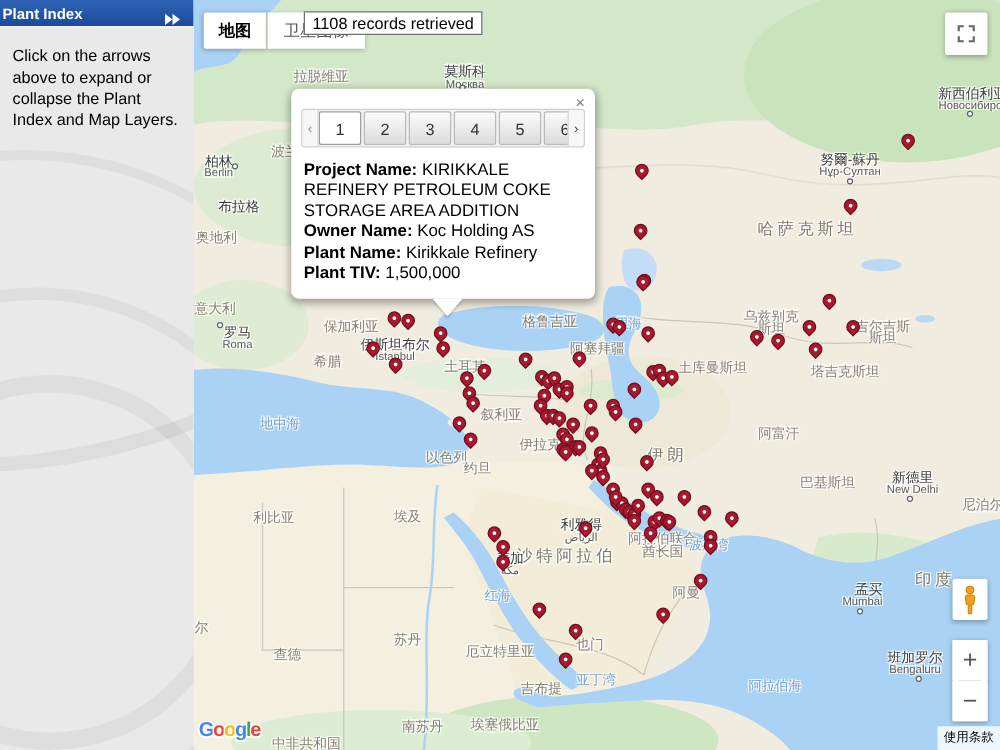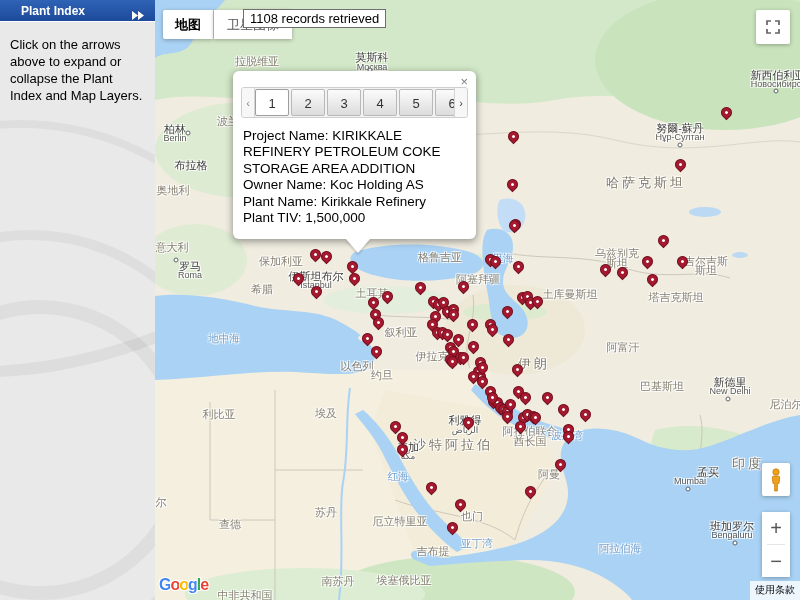--- a/index.html
+++ b/index.html
@@ -9,21 +9,21 @@
 
   
   .sidebar { position:absolute; left:0; top:0; width:155px; height:600px; background:#e9e9e9; overflow:hidden; }
   .watermark { position:absolute; border-radius:50%; border:10px solid rgba(0,0,0,0.045); }
   .wm1 { width:420px; height:420px; left:-180px; top:230px; }
   .wm2 { width:300px; height:300px; left:-110px; top:300px; border-width:14px; }
   .wm3 { width:560px; height:560px; left:-260px; top:120px; border-width:8px; }
   .wm4 { position:absolute; width:500px; height:260px; left:-200px; top:110px;
          border-bottom:12px solid rgba(0,0,0,0.05); border-radius:50%; transform:rotate(-12deg); }
   .panel-header { position:relative; height:22px; background:linear-gradient(#2f63b5,#1d4a9b);
-                  color:#fff; font-size:12px; font-weight:bold; line-height:22px; padding-left:21px;
+                  color:#fff; font-size:12px; font-weight:bold; line-height:22px; padding-left:2px;
                   border-bottom:1px solid #fdfdfd; cursor:pointer; }
   .panel-header .ff-icon { position:absolute; right:10px; top:5px; }
   .instructions { margin:14px 8px 0 10px; font-size:13px; color:#000; line-height:1.32; position:relative; }
 
   
   .map { position:absolute; left:155px; top:0; width:645px; height:600px; background:#f0ece0; overflow:hidden; }
   .terrain { position:absolute; left:0; top:0; z-index:0; }
 
   .map-label { position:absolute; transform:translate(-50%,-50%); white-space:nowrap; z-index:5;
                text-shadow:-1px -1px 0 rgba(255,255,255,.85), 1px -1px 0 rgba(255,255,255,.85),
@@ -82,21 +82,21 @@
   .pager-tabs { position:absolute; left:13px; top:1px; display:flex; gap:2px; }
   .pager .tab { width:34px; height:27px; line-height:27px; text-align:center; font-size:13px; color:#333;
                 background:linear-gradient(#fbfbfb,#dcdcdc); border:1px solid #b9b9b9; border-radius:2px; cursor:pointer; }
   .pager .tab.active { background:#fff; border-color:#9e9e9e; }
   .pager-arrow { position:absolute; top:0; width:13px; height:100%; background:#f7f7f7;
                  display:flex; align-items:center; justify-content:center; font-size:11px; color:#8a8a8a;
                  cursor:pointer; z-index:2; }
   .pager-prev { left:0; border-right:1px solid #d5d5d5; }
   .pager-next { right:0; border-left:1px solid #d5d5d5; color:#444; }
   .iw-body { padding:2px 10px 0; font-size:13.5px; color:#000; line-height:1.22; }
-  .iw-body .field b { font-weight:normal; }
+  .iw-body .field b { font-weight:bold; }
   .iw-links { display:flex; justify-content:space-between; align-items:center; padding:16px 10px 0; font-size:13.5px; }
   .iw-links a { color:#2b2b2b; text-decoration:underline; cursor:pointer; display:flex; align-items:center; gap:3px; }
   .dir-icon { width:13px; height:13px; display:inline-block; }
 </style>
 </head>
 <body>
 
 <div class="app">
 
   <aside class="sidebar">
@@ -201,21 +201,21 @@
         <div class="map-label city" style="left: 253px; top: 447px;">麦加</div>
         <div class="map-label city-sub" style="left: 253px; top: 456px;">مكة</div>
         <div class="map-label country" style="left: 394px; top: 474px;">阿曼</div>
         <div class="map-label country" style="left: 375px; top: 431px;">阿拉伯联合</div>
         <div class="map-label country" style="left: 375px; top: 441px;">酋长国</div>
         <div class="map-label country" style="left: 468px; top: 347px;">阿富汗</div>
         <div class="map-label country" style="left: 507px; top: 386px;">巴基斯坦</div>
         <div class="map-label country-lg" style="left: 593px; top: 464px;">印度</div>
         <div class="map-label city" style="left: 575px; top: 382px;">新德里</div>
         <div class="map-label city-sub" style="left: 575px; top: 391px;">New Delhi</div>
-        <div class="map-label city" style="left: 535px; top: 472px; padding-left: 36px;">孟买</div>
+        <div class="map-label city" style="left: 522px; top: 472px; padding-left: 36px;">孟买</div>
         <div class="map-label city-sub" style="left: 535px; top: 481px;">Mumbai</div>
         <div class="map-label city" style="left: 577px; top: 526px;">班加罗尔</div>
         <div class="map-label city-sub" style="left: 577px; top: 535px; text-align: center;">Bengaluru</div>
         <div class="map-label country" style="left: 631px; top: 404px;">尼泊尔</div>
         <div class="map-label country" style="left: 415px; top: 294px;">土库曼斯坦</div>
         <div class="map-label country" style="left: 462px; top: 253px;">乌兹别克</div>
         <div class="map-label country" style="left: 462px; top: 263px;">斯坦</div>
         <div class="map-label country" style="left: 551px; top: 261px;">吉尔吉斯</div>
         <div class="map-label country" style="left: 551px; top: 270px;">斯坦</div>
         <div class="map-label country" style="left: 521px; top: 297px;">塔吉克斯坦</div>

